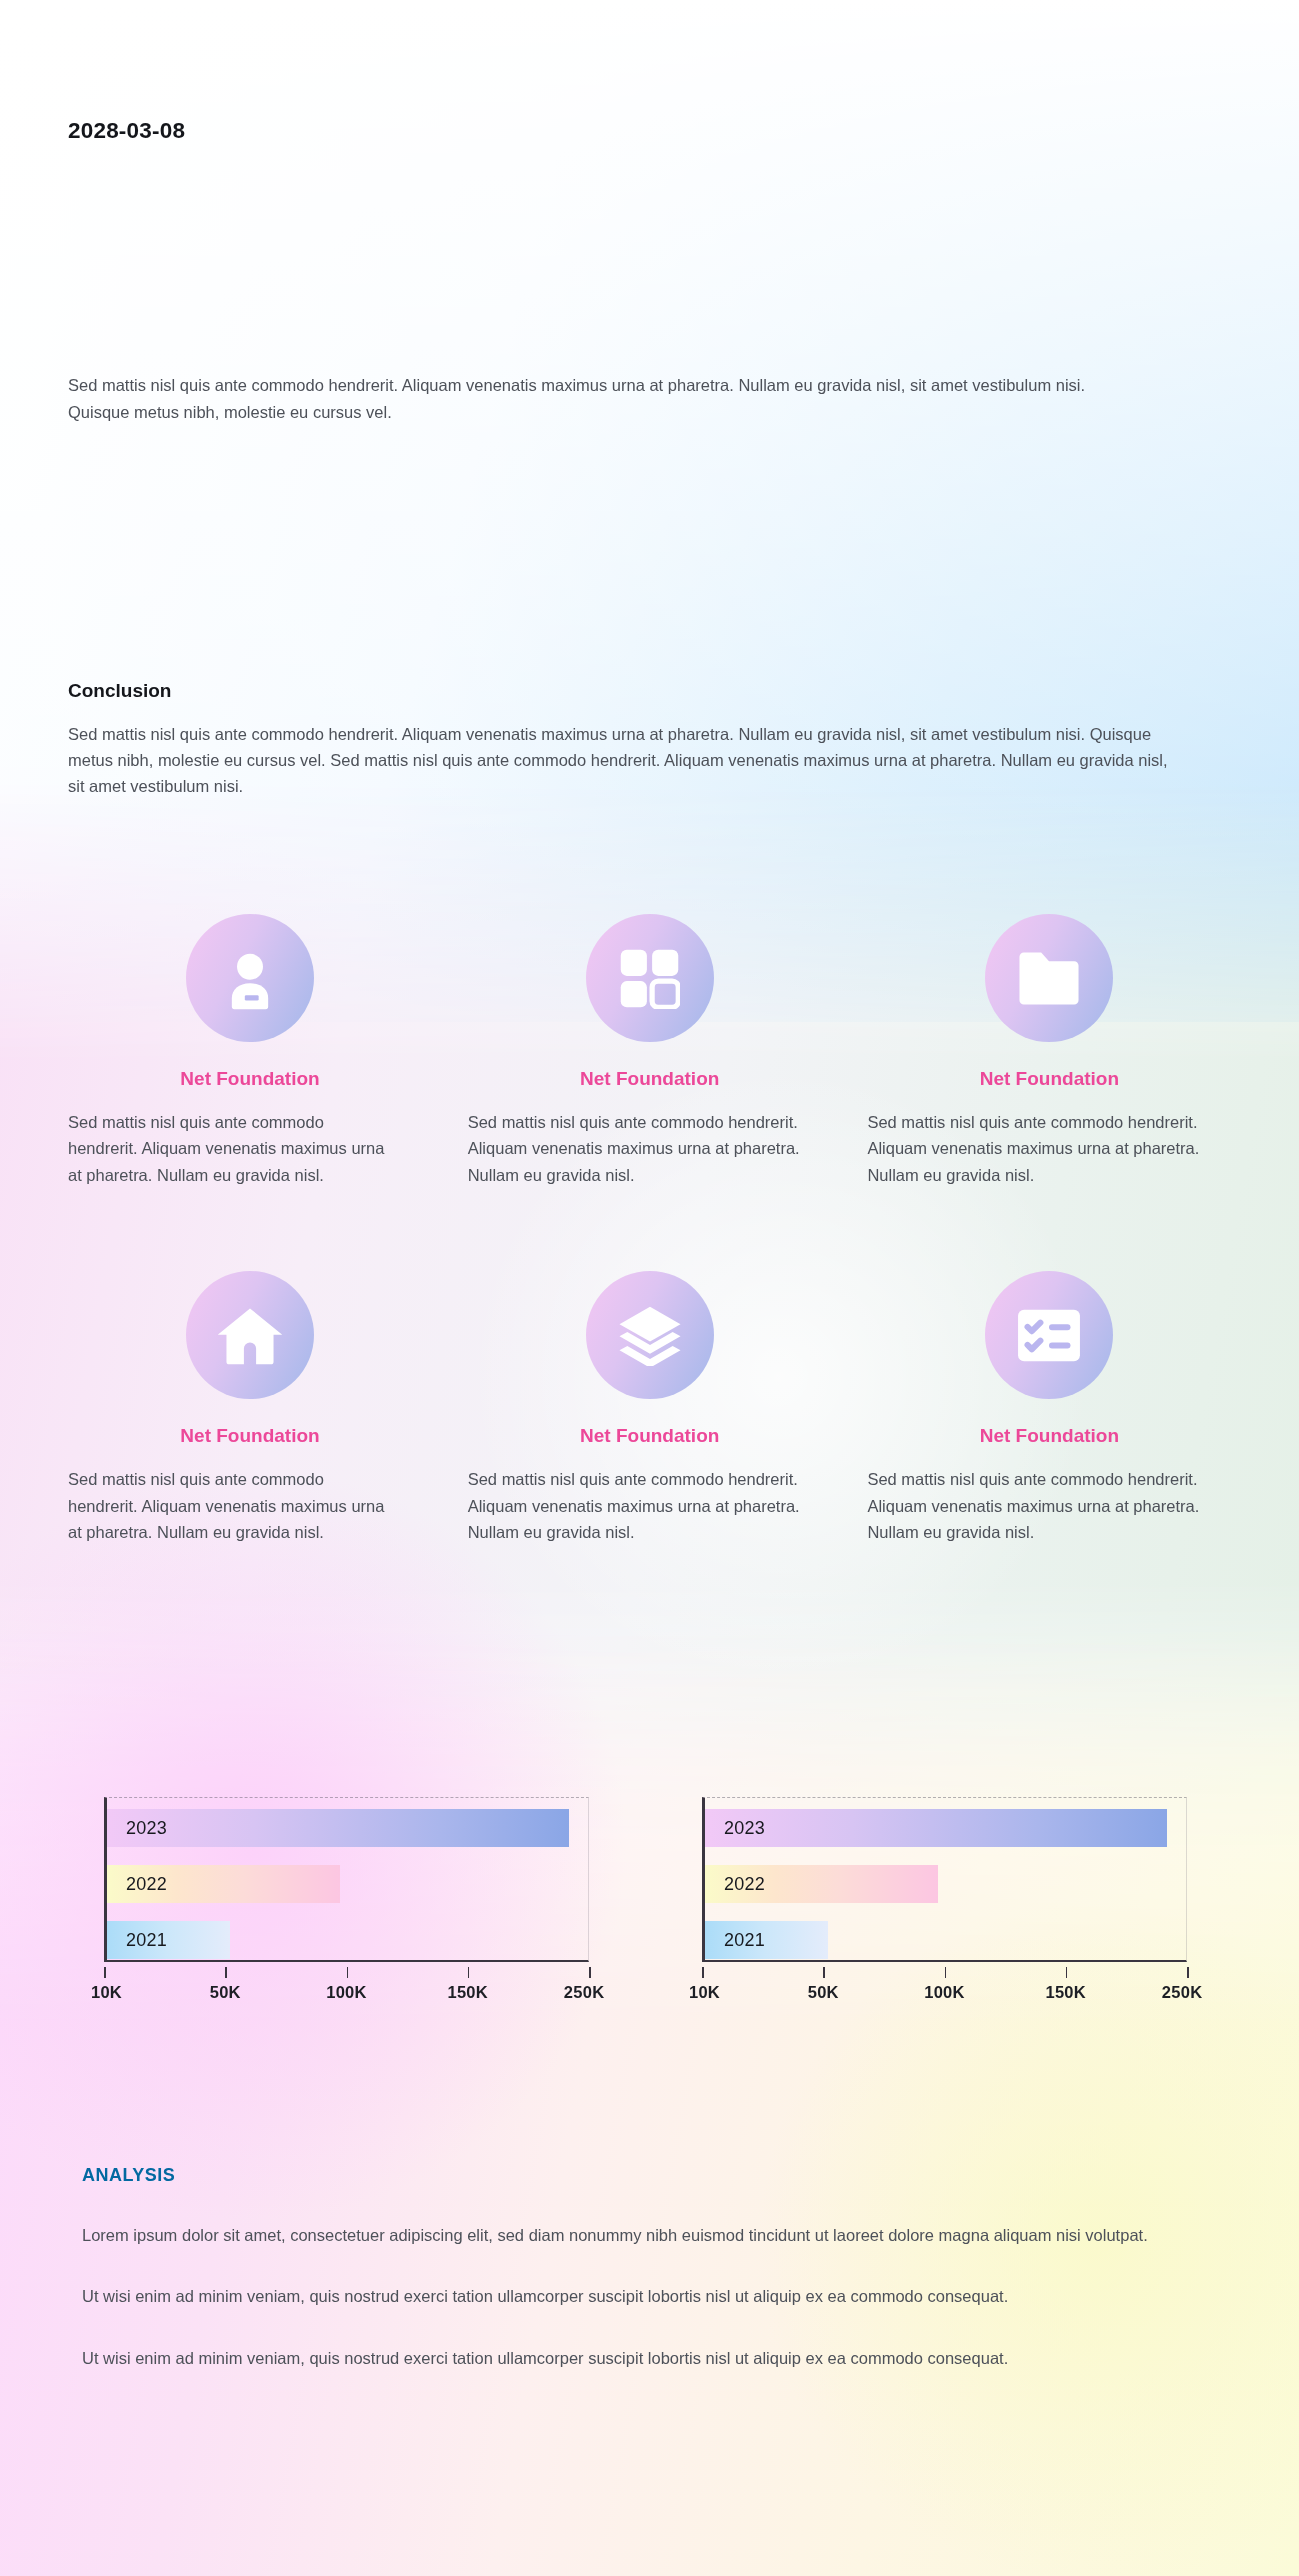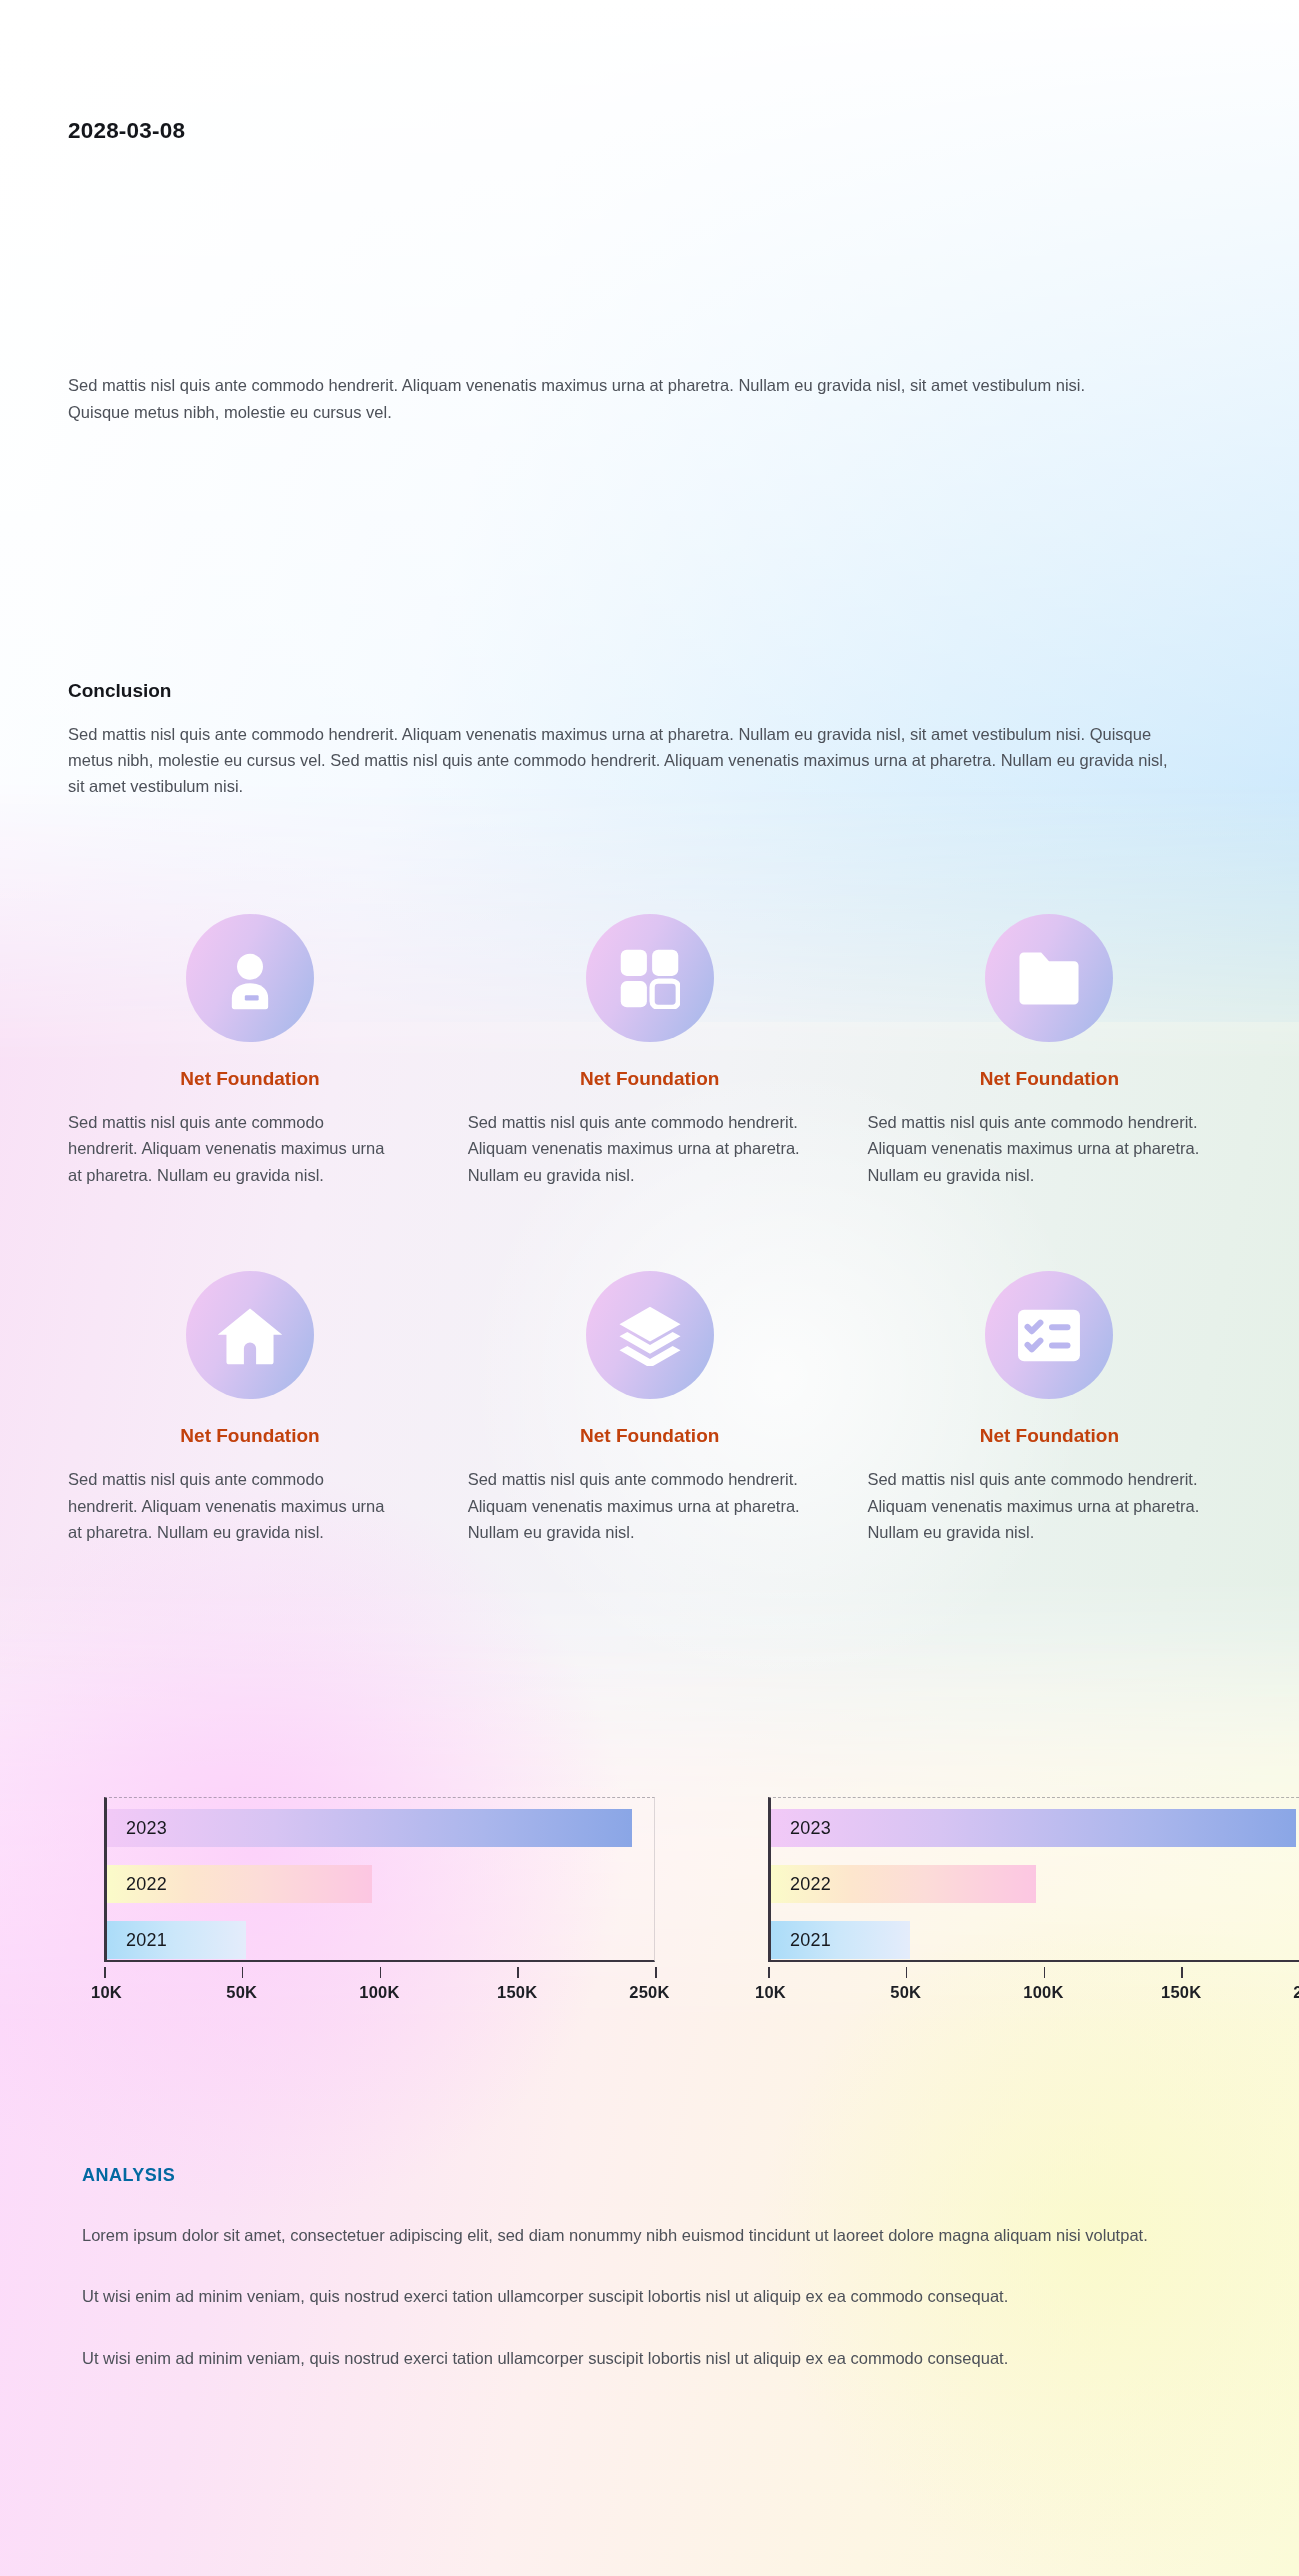--- a/index.html
+++ b/index.html
@@ -186,21 +186,21 @@
     background: linear-gradient(118deg, #f4c7f3 0%, #ddc4f2 40%, #a3b8ea 100%);
     display: flex;
     align-items: center;
     justify-content: center;
     margin: 0 auto 26px auto;
   }
   .feature-icon svg { display: block; }
   .feature-title {
     font-size: 19px;
     font-weight: 700;
-    color: #c2410c;
+    color: #ec4899;
     text-align: center;
     margin: 0 0 19px 0;
   }
   .feature-body {
     font-size: 16.5px;
     line-height: 1.6;
     color: #4d5159;
     margin: 0;
   }
   .feature:nth-child(1) .feature-body,
@@ -208,21 +208,21 @@
 
   
   .charts {
     position: absolute;
     left: 104px;
     top: 1797px;
     display: flex;
     gap: 113px;
   }
   .chart {
-    width: 551px;
+    width: 485px;
   }
   .chart-plot {
     position: relative;
     height: 165px;
     border-left: 3.5px solid #3a3540;
     border-bottom: 2.6px solid #3a3540;
     border-top: 1.7px dashed rgba(90,86,100,0.45);
     border-right: 0.9px solid rgba(120,116,130,0.25);
     box-sizing: border-box;
     padding-top: 11.3px;

